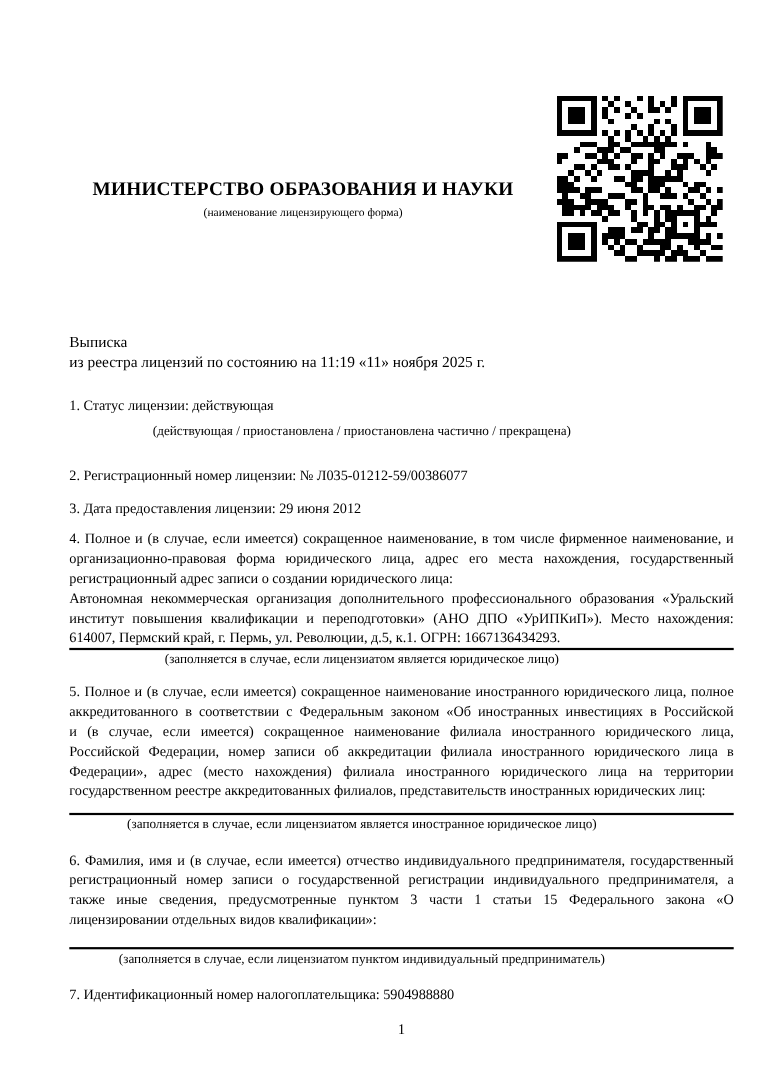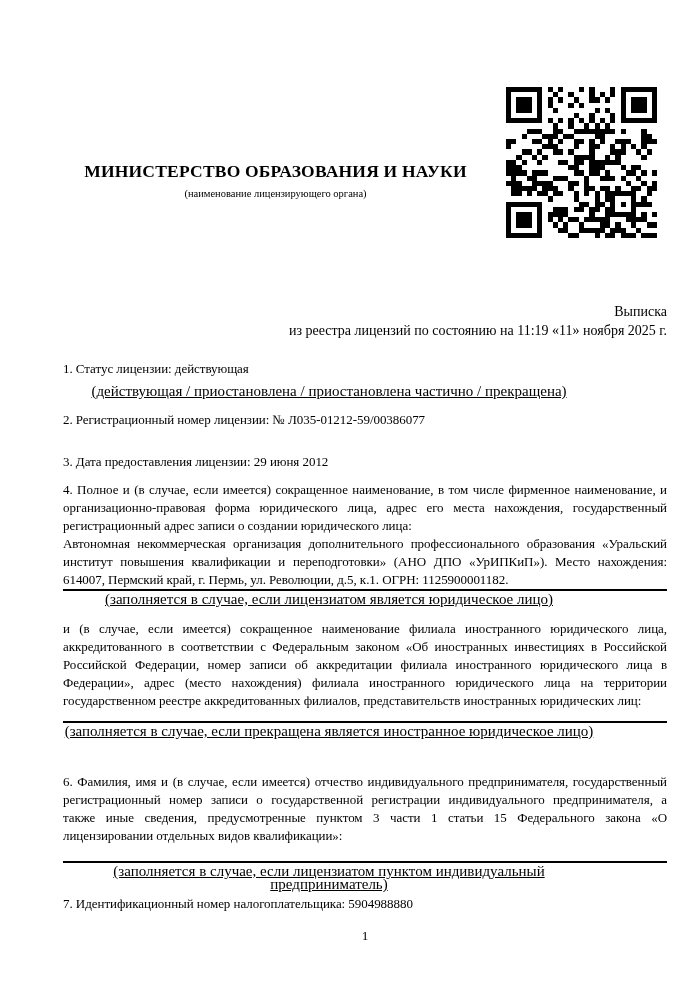--- a/index.html
+++ b/index.html
@@ -10,40 +10,40 @@
   }
   .abs{position:absolute;}
   
   .header-block{top:131px;left:63px;width:425px;text-align:center;margin-top:27px;}
   .header-line{font-weight:bold;font-size:17.5px;line-height:27px;letter-spacing:.2px;}
   .header-caption{font-size:10.5px;line-height:13px;margin-top:2px;}
   
   .qr-box{top:87px;left:506px;width:151px;height:151px;}
   .qr-box svg{width:151px;height:151px;display:block;}
   
-  .title-block{top:302px;left:63px;width:604px;text-align:right;font-size:14px;line-height:19px;}
+  .title-block{top:302px;left:63px;width:604px;text-align:left;font-size:14px;line-height:19px;}
   
   .item{left:63px;width:604px;font-size:13px;line-height:18px;letter-spacing:-.05px;}
   .line,.jline{height:18px;overflow:hidden;white-space:nowrap;}
   .jline{white-space:normal;text-align:justify;text-align-last:justify;word-spacing:-.6px;}
   .rule{border-top:2px solid #000;height:0;}
   .rule-m11{margin-top:11px;}
   .rule-m16{margin-top:16px;}
-  .form-caption{font-size:15px;line-height:13px;letter-spacing:0;text-align:center;
-                padding-right:72px;margin-top:2px;text-decoration:underline;}
+  .form-caption{font-size:12px;line-height:13px;letter-spacing:0;text-align:center;
+                padding-right:72px;margin-top:2px;}
   .form-caption.standalone{margin-top:7px;}
   
   .page-number{top:928px;left:63px;width:604px;text-align:center;font-size:13.4px;line-height:16px;}
 </style>
 </head>
 <body>
 
 <div class="abs header-block">
   <div class="header-line">МИНИСТЕРСТВО ОБРАЗОВАНИЯ И НАУКИ</div>
-  <div class="header-caption">(наименование лицензирующего органа)</div>
+  <div class="header-caption">(наименование лицензирующего форма)</div>
 </div>
 
 <div class="abs qr-box" id="qr">
     <svg viewBox="0 0 29 29" shape-rendering="crispEdges" fill="#000000" xmlns="http://www.w3.org/2000/svg">
       <rect x="0" y="0" width="1" height="1"></rect>
       <rect x="1" y="0" width="1" height="1"></rect>
       <rect x="2" y="0" width="1" height="1"></rect>
       <rect x="3" y="0" width="1" height="1"></rect>
       <rect x="4" y="0" width="1" height="1"></rect>
       <rect x="5" y="0" width="1" height="1"></rect>
@@ -442,47 +442,48 @@
 <div class="abs title-block">
   <div>Выписка</div>
   <div>из реестра лицензий по состоянию на 11:19 «11» ноября 2025 г.</div>
 </div>
 
 <div class="abs item" style="top:360px">
   <div class="line">1. Статус лицензии: действующая</div>
   <div class="form-caption standalone">(действующая / приостановлена / приостановлена частично / прекращена)</div>
 </div>
 
-<div class="abs item" style="top:411px">
+<div class="abs item" style="top:423px">
   <div class="line">2. Регистрационный номер лицензии: № Л035-01212-59/00386077</div>
 </div>
 
 <div class="abs item" style="top:453px">
   <div class="line">3. Дата предоставления лицензии: 29 июня 2012</div>
 </div>
 
 <div class="abs item" style="top:481px">
   <div class="jline">4. Полное и (в случае, если имеется) сокращенное наименование, в том числе фирменное наименование, и</div>
   <div class="jline">организационно-правовая форма юридического лица, адрес его места нахождения, государственный</div>
   <div class="line">регистрационный адрес записи о создании юридического лица:</div>
   <div class="jline">Автономная некоммерческая организация дополнительного профессионального образования «Уральский</div>
   <div class="jline">институт повышения квалификации и переподготовки» (АНО ДПО «УрИПКиП»). Место нахождения:</div>
-  <div class="line">614007, Пермский край, г. Пермь, ул. Революции, д.5, к.1. ОГРН: 1125900001182.</div>
+  <div class="line">614007, Пермский край, г. Пермь, ул. Революции, д.5, к.1. ОГРН: 1667136434293.</div>
   <div class="rule"></div>
   <div class="form-caption">(заполняется в случае, если лицензиатом является юридическое лицо)</div>
 </div>
 
 <div class="abs item" style="top:620px">
+  <div class="jline">5. Полное и (в случае, если имеется) сокращенное наименование иностранного юридического лица, полное</div>
+  <div class="jline">аккредитованного в соответствии с Федеральным законом «Об иностранных инвестициях в Российской</div>
   <div class="jline">и (в случае, если имеется) сокращенное наименование филиала иностранного юридического лица,</div>
-  <div class="jline">аккредитованного в соответствии с Федеральным законом «Об иностранных инвестициях в Российской</div>
   <div class="jline">Российской Федерации, номер записи об аккредитации филиала иностранного юридического лица в</div>
   <div class="jline">Федерации», адрес (место нахождения) филиала иностранного юридического лица на территории</div>
   <div class="line">государственном реестре аккредитованных филиалов, представительств иностранных юридических лиц:</div>
   <div class="rule rule-m11"></div>
-  <div class="form-caption">(заполняется в случае, если прекращена является иностранное юридическое лицо)</div>
+  <div class="form-caption">(заполняется в случае, если лицензиатом является иностранное юридическое лицо)</div>
 </div>
 
 <div class="abs item" style="top:773px">
   <div class="jline">6. Фамилия, имя и (в случае, если имеется) отчество индивидуального предпринимателя, государственный</div>
   <div class="jline">регистрационный номер записи о государственной регистрации индивидуального предпринимателя, а</div>
   <div class="jline">также иные сведения, предусмотренные пунктом 3 части 1 статьи 15 Федерального закона «О</div>
   <div class="line">лицензировании отдельных видов квалификации»:</div>
   <div class="rule rule-m16"></div>
   <div class="form-caption">(заполняется в случае, если лицензиатом пунктом индивидуальный предприниматель)</div>
 </div>

